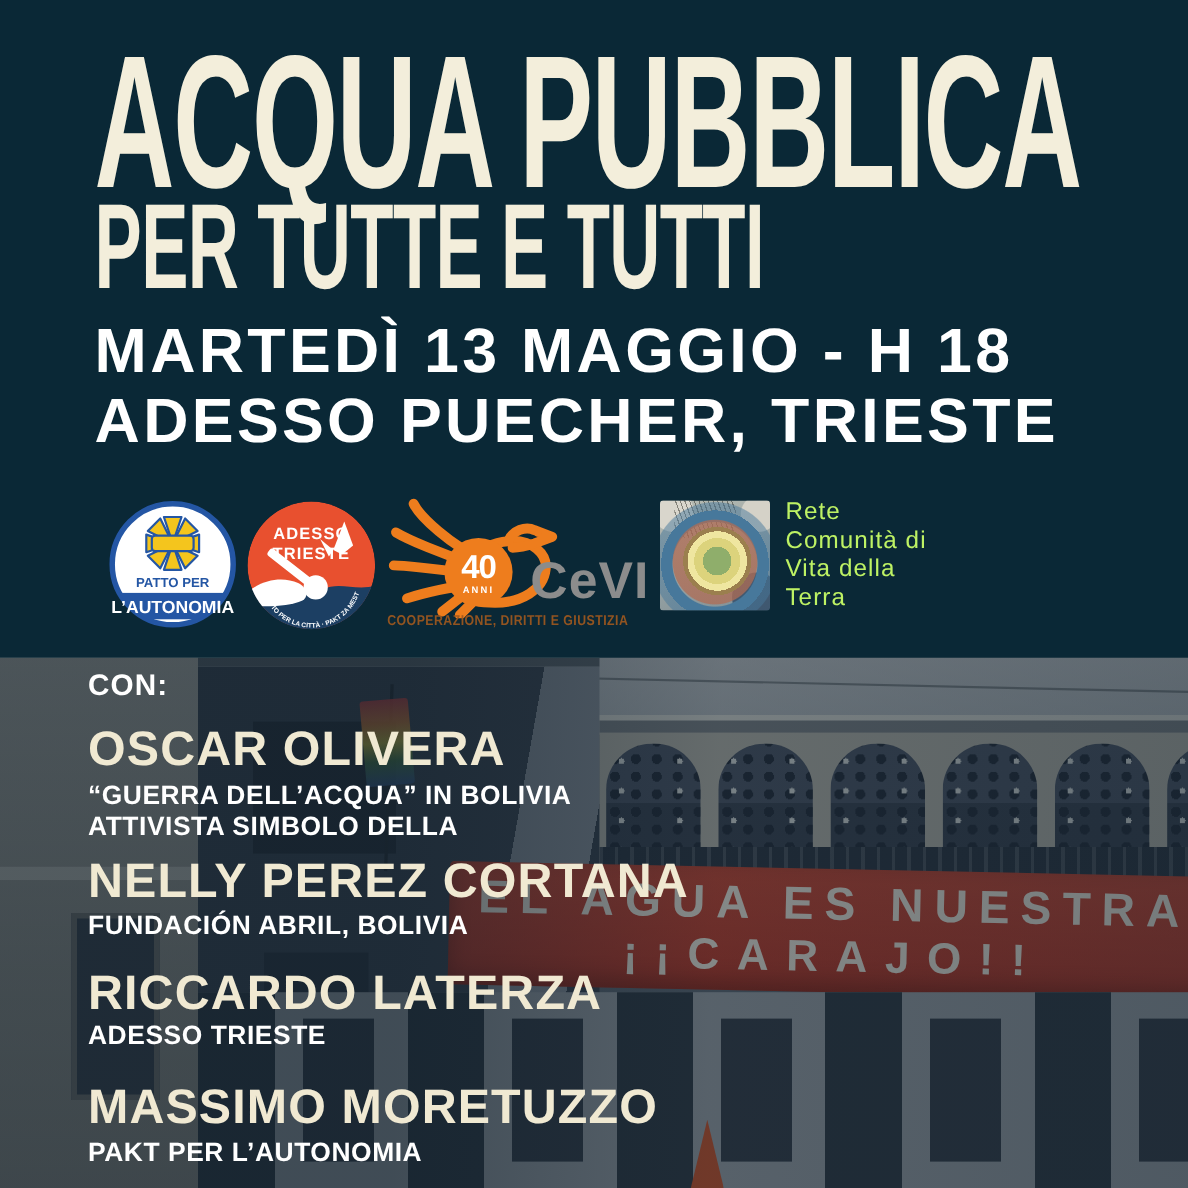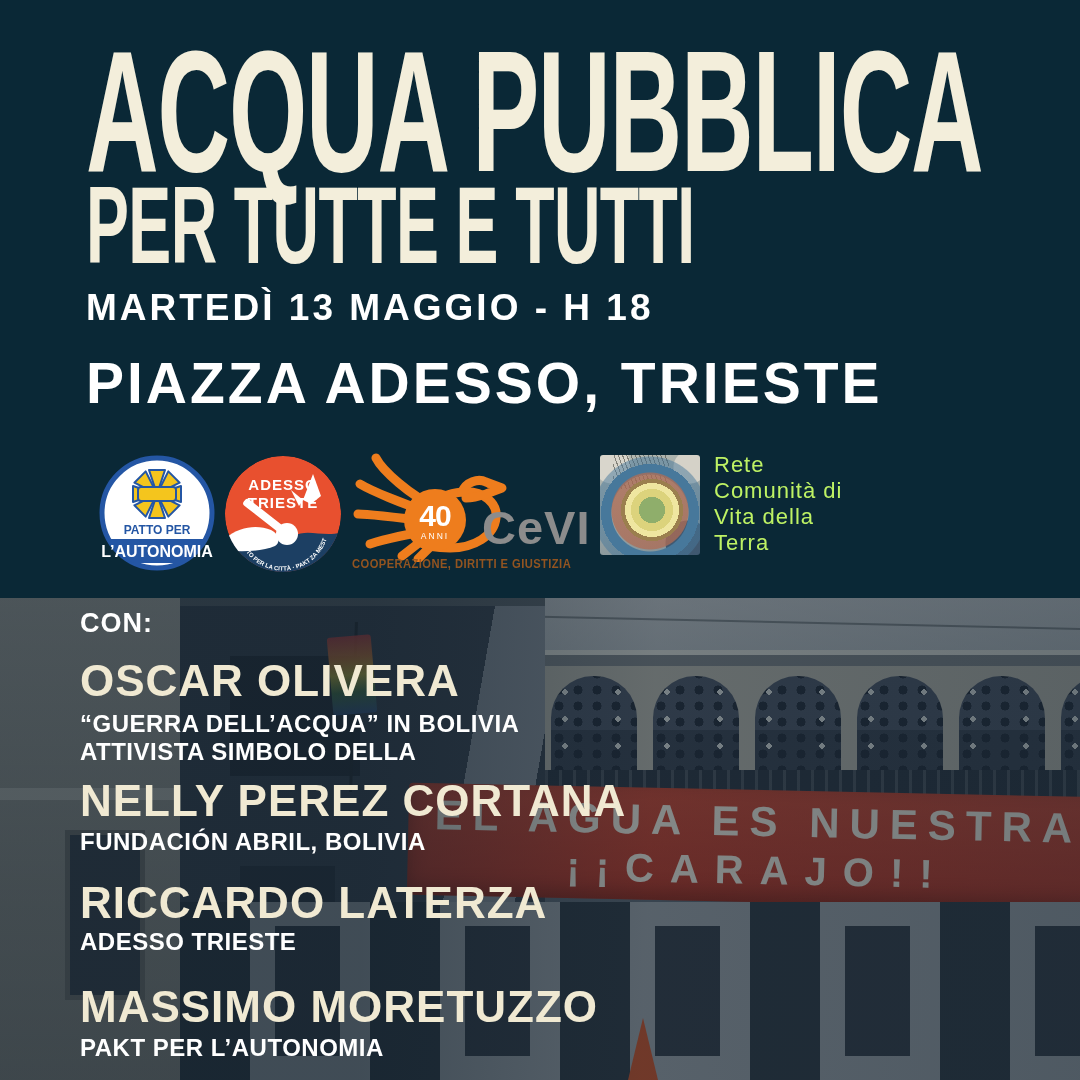--- a/index.html
+++ b/index.html
@@ -5,34 +5,34 @@
   html,body{margin:0;padding:0;background:#0a2836;}
   .poster{position:relative;width:1080px;height:1080px;overflow:hidden;background:#0a2836;
           font-family:"Liberation Sans",sans-serif;}
   .abs{position:absolute;}
 
   
   .title-line1{left:86px;top:10px;font-weight:700;font-size:172px;line-height:1.18;
     color:#f3eedb;transform:scaleX(.585);transform-origin:left top;white-space:nowrap;letter-spacing:-2px;}
   .title-line2{left:86px;top:160px;font-weight:700;font-size:110px;line-height:1.18;
     color:#f3eedb;transform:scaleX(.585);transform-origin:left top;white-space:nowrap;letter-spacing:-1px;}
-  .date-line{left:86px;top:288px;font-weight:700;font-size:37px;line-height:1.1;color:#ffffff;
+  .date-line{left:86px;top:288px;font-weight:700;font-size:57px;line-height:1.1;color:#ffffff;
     letter-spacing:3px;white-space:nowrap;}
   .loc-line{left:86px;top:352px;font-weight:700;font-size:57px;line-height:1.1;color:#ffffff;
     letter-spacing:3px;white-space:nowrap;}
 
   
   .logo-patto{left:98px;top:454px;width:118px;height:118px;}
   .logo-adesso{left:223px;top:454px;width:120px;height:120px;}
   .logo-cevi{left:350px;top:446px;width:240px;height:132px;}
   .cevi-dove{position:absolute;left:0;top:0;}
   .anni-badge{position:absolute;left:54px;top:43px;width:62px;height:62px;border-radius:50%;
     background:#ee7d1d;color:#fff;text-align:center;}
   .anni-number{font-weight:700;font-size:30px;line-height:1;margin-top:12px;letter-spacing:-1px;}
-  .anni-label{font-weight:400;font-size:8.5px;letter-spacing:2px;line-height:1;margin-top:1px;}
+  .anni-label{font-weight:700;font-size:8.5px;letter-spacing:2px;line-height:1;margin-top:1px;}
   .cevi-word{position:absolute;left:120px;top:54px;font-weight:700;font-size:47px;color:#8c8c8c;letter-spacing:1px;margin-left:12px;}
   .cevi-tagline{position:absolute;left:2px;top:110px;font-weight:700;font-size:13px;color:rgba(158,88,30,.92);
     letter-spacing:.5px;transform:scaleX(.86);transform-origin:left top;white-space:nowrap;}
   .logo-rete-art{left:600px;top:455px;width:100px;height:100px;border-radius:3px;
     background:
       radial-gradient(circle at 52% 55%, #8fae6b 0 13px, #dcd37c 13px 21px, #efe6a0 21px 27px, #9b7f4e 27px 31px, rgba(155,127,78,0) 31px),
       radial-gradient(circle at 50% 56%, rgba(176,108,84,.75) 31px 38px, rgba(0,0,0,0) 39px),
       radial-gradient(circle at 50% 58%, rgba(0,0,0,0) 0 38px, #47789b 39px 49px, rgba(71,120,155,.5) 49px 56px, rgba(0,0,0,0) 57px),
       repeating-linear-gradient(70deg, rgba(45,45,38,.5) 0 1px, rgba(0,0,0,0) 1px 4px),
       radial-gradient(circle at 12% 10%, #d9d6cc 0 18px, rgba(217,214,204,0) 19px),
@@ -96,21 +96,21 @@
   .n4{left:80px;top:384px;} .r4{left:80px;top:436px;}
 </style>
 </head>
 <body>
 
 <div class="poster">
 
   <div class="abs title-line1">ACQUA PUBBLICA</div>
   <div class="abs title-line2">PER TUTTE E TUTTI</div>
   <div class="abs date-line">MARTEDÌ 13 MAGGIO - H 18</div>
-  <div class="abs loc-line">PIAZZA ADESSO, TRIESTE</div>
+  <div class="abs loc-line">ADESSO PUECHER, TRIESTE</div>
 
   <div class="abs logo-patto">
     <svg width="118" height="118" viewBox="0 0 118 118">
       <defs>
           <clipPath id="pclip">
             <circle cx="59" cy="59" r="55"></circle>
           </clipPath>
         </defs>
       <circle cx="59" cy="59" r="55" fill="#ffffff" stroke="#2456a4" stroke-width="5"></circle>
       <g>

